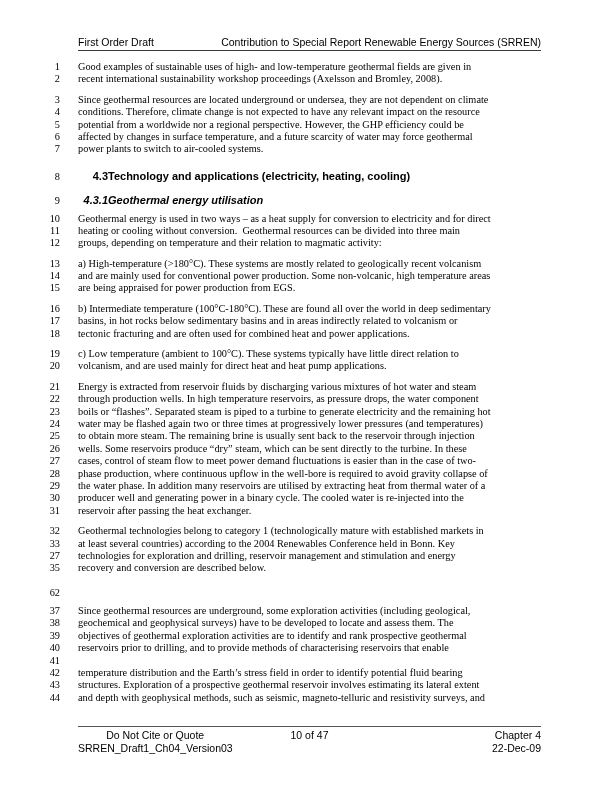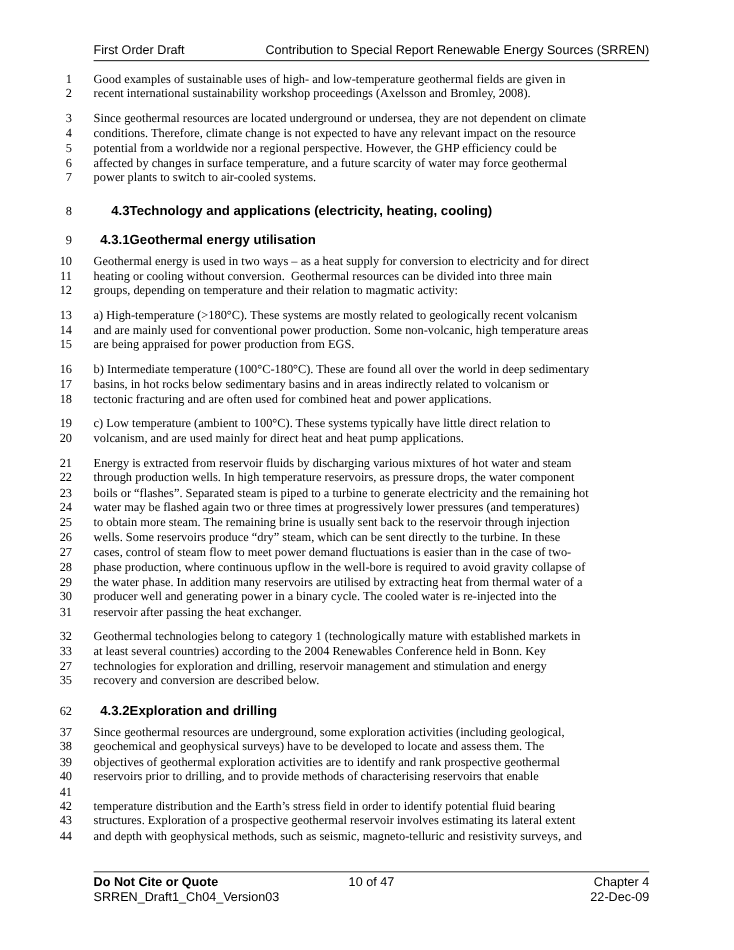--- a/index.html
+++ b/index.html
@@ -62,40 +62,40 @@
   }
 
   .block.h2 .hwrap,
   .block.h3 .hwrap {
     padding-left: 18px;
     font-family: "Liberation Sans", sans-serif;
     font-weight: bold;
     font-size: 11px;
     white-space: pre;
   }
-  .block.h3 .hwrap { }
+  .block.h3 .hwrap { font-style: italic; }
   .hnum { display: inline-block; width: 30px; font-style: inherit; text-align: right; }
 
   
   .footer {
     position: absolute;
     left: 78px;
     right: 71px;
     top: 726px;
     border-top: 1.2px solid #555555;
     padding-top: 2px;
     font-family: "Liberation Sans", sans-serif;
     font-size: 10.5px;
     line-height: 13px;
   }
   .footer-row { display: flex; }
   .f-left   { flex: 1; text-align: left; }
   .f-center { flex: 1; text-align: center; }
   .f-right  { flex: 1; text-align: right; }
-  .bold { font-weight: bold; }
+  .bold { font-weight: normal; text-align: center; }
 </style>
 </head>
 <body>
 
 <div class="page">
 
   <div class="header">
     <span>First Order Draft</span>
     <span>Contribution to Special Report Renewable Energy Sources (SRREN)</span>
   </div>
@@ -257,21 +257,20 @@
           <span class="lt">technologies for exploration and drilling, reservoir management and stimulation and energy</span>
         </div>
         <div class="line">
           <span class="ln">35</span>
           <span class="lt">recovery and conversion are described below.</span>
         </div>
       </div>
       <div class="block h3">
         <div class="line">
           <span class="ln">62</span>
-          <span class="hwrap"><span class="hnum">4.3.2</span><span class="htitle">Exploration and drilling</span></span>
         </div>
       </div>
       <div class="block p">
         <div class="line">
           <span class="ln">37</span>
           <span class="lt">Since geothermal resources are underground, some exploration activities (including geological,</span>
         </div>
         <div class="line">
           <span class="ln">38</span>
           <span class="lt">geochemical and geophysical surveys) have to be developed to locate and assess them. The</span>

